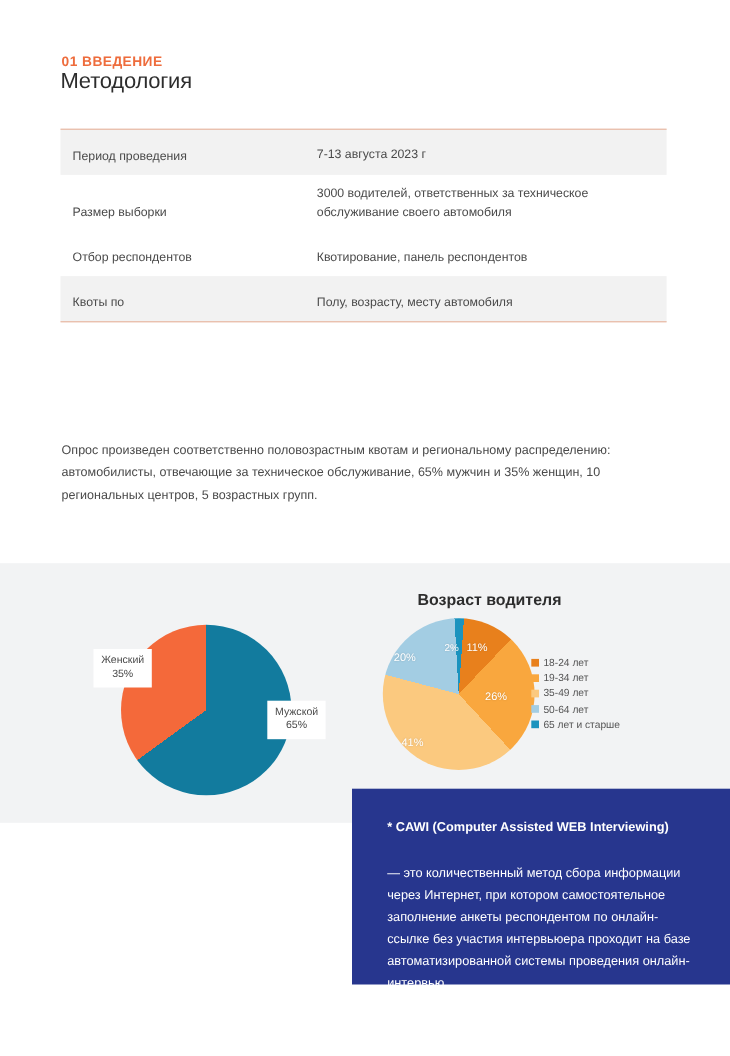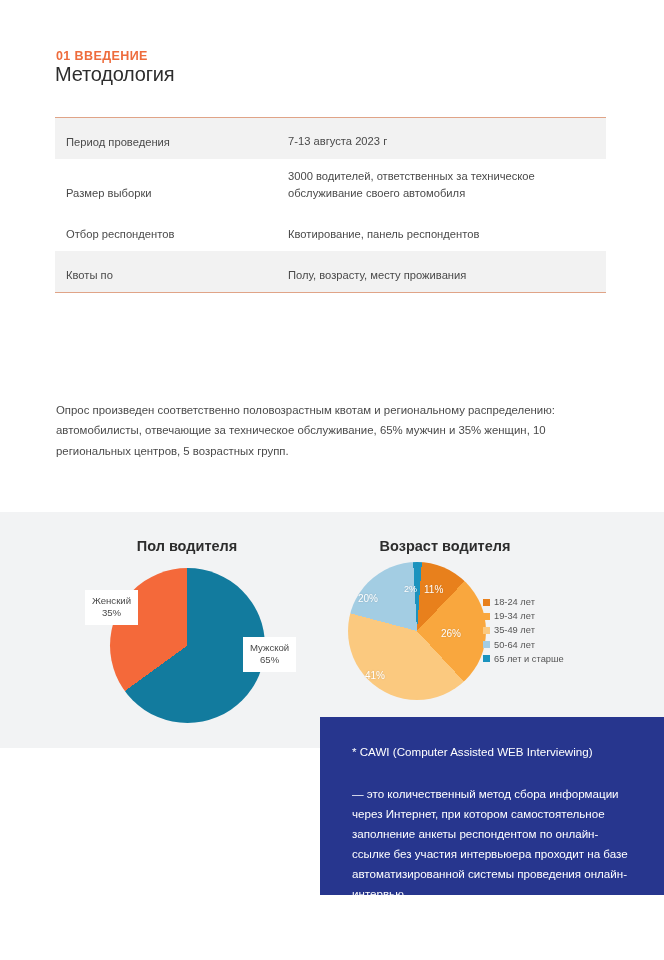--- a/index.html
+++ b/index.html
@@ -100,21 +100,21 @@
     width: 7px; height: 7px; margin-right: 4px; flex: 0 0 7px;
   }
 
   
   .callout {
     position: absolute; left: 320px; top: 717px;
     width: 344px; height: 178px;
     background: #27368E; color: #ffffff;
     padding: 26px 30px 0 32px;
   }
-  .callout .c-head { font-size: 11.6px; line-height: 1.5; margin-bottom: 8px; }
+  .callout .c-head { font-size: 11.6px; line-height: 1.5; margin-bottom: 8px; font-weight: bold; }
   .callout .c-body { font-size: 11.6px; line-height: 1.72; margin-top: 24px; }
 
   
   .footer { position: absolute; left: 0; top: 922px; width: 664px; height: 38px; }
 </style>
 </head>
 <body>
 
 <div class="page">
 
@@ -129,28 +129,27 @@
     <div class="meta-row">
       <div class="k">Размер выборки</div>
       <div class="v">3000 водителей, ответственных за техническое обслуживание своего автомобиля</div>
     </div>
     <div class="meta-row">
       <div class="k">Отбор респондентов</div>
       <div class="v">Квотирование, панель респондентов</div>
     </div>
     <div class="meta-row shade">
       <div class="k">Квоты по</div>
-      <div class="v">Полу, возрасту, месту проживания</div>
+      <div class="v">Полу, возрасту, месту автомобиля</div>
     </div>
   </div>
 
   <div class="lead">Опрос произведен соответственно половозрастным квотам и региональному распределению: автомобилисты, отвечающие за техническое обслуживание, 65% мужчин и 35% женщин, 10 региональных центров, 5 возрастных групп.</div>
 
   <div class="charts-band">
-    <div class="chart-title" id="t-gender">Пол водителя</div>
     <div class="chart-title" id="t-age">Возраст водителя</div>
   </div>
 
   <div class="donut-wrap" id="donut-gender">
     <div class="donut" id="gender-ring" style="background: conic-gradient(rgb(18, 123, 158) 0deg, rgb(18, 123, 158) 234deg, rgb(244, 105, 58) 234deg, rgb(244, 105, 58) 360deg);"></div>
     <div class="hole"></div>
   </div>
   <div class="lbl-box" id="lbl-female">
     <div>Женский</div>
     <div>35%</div>

